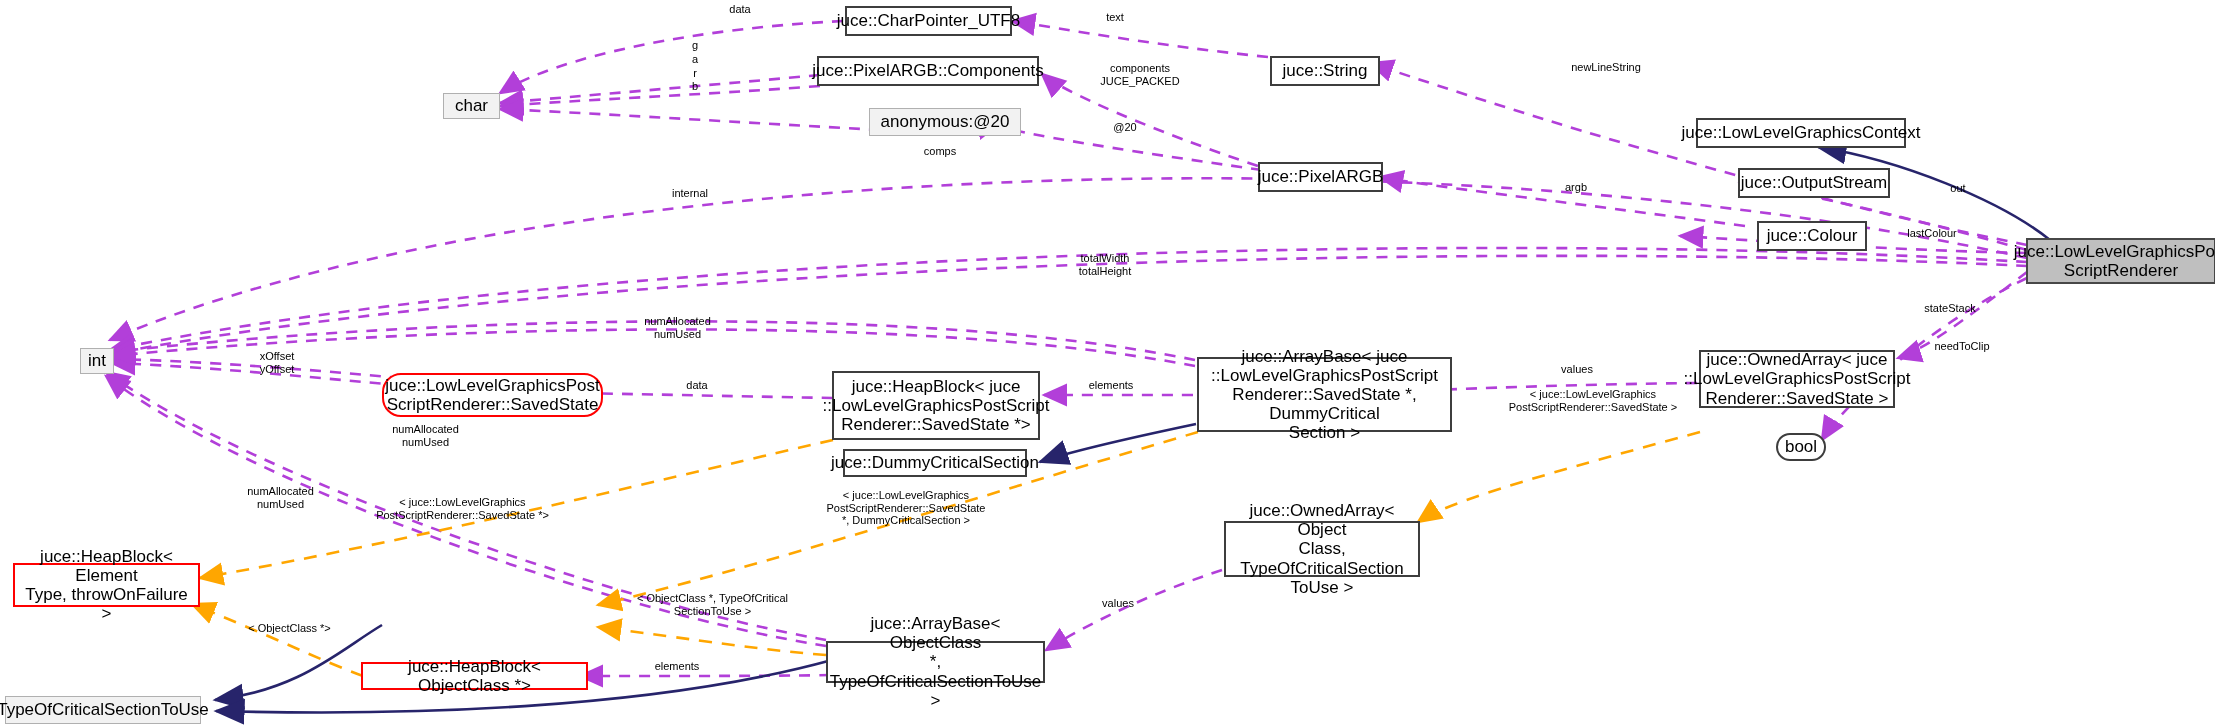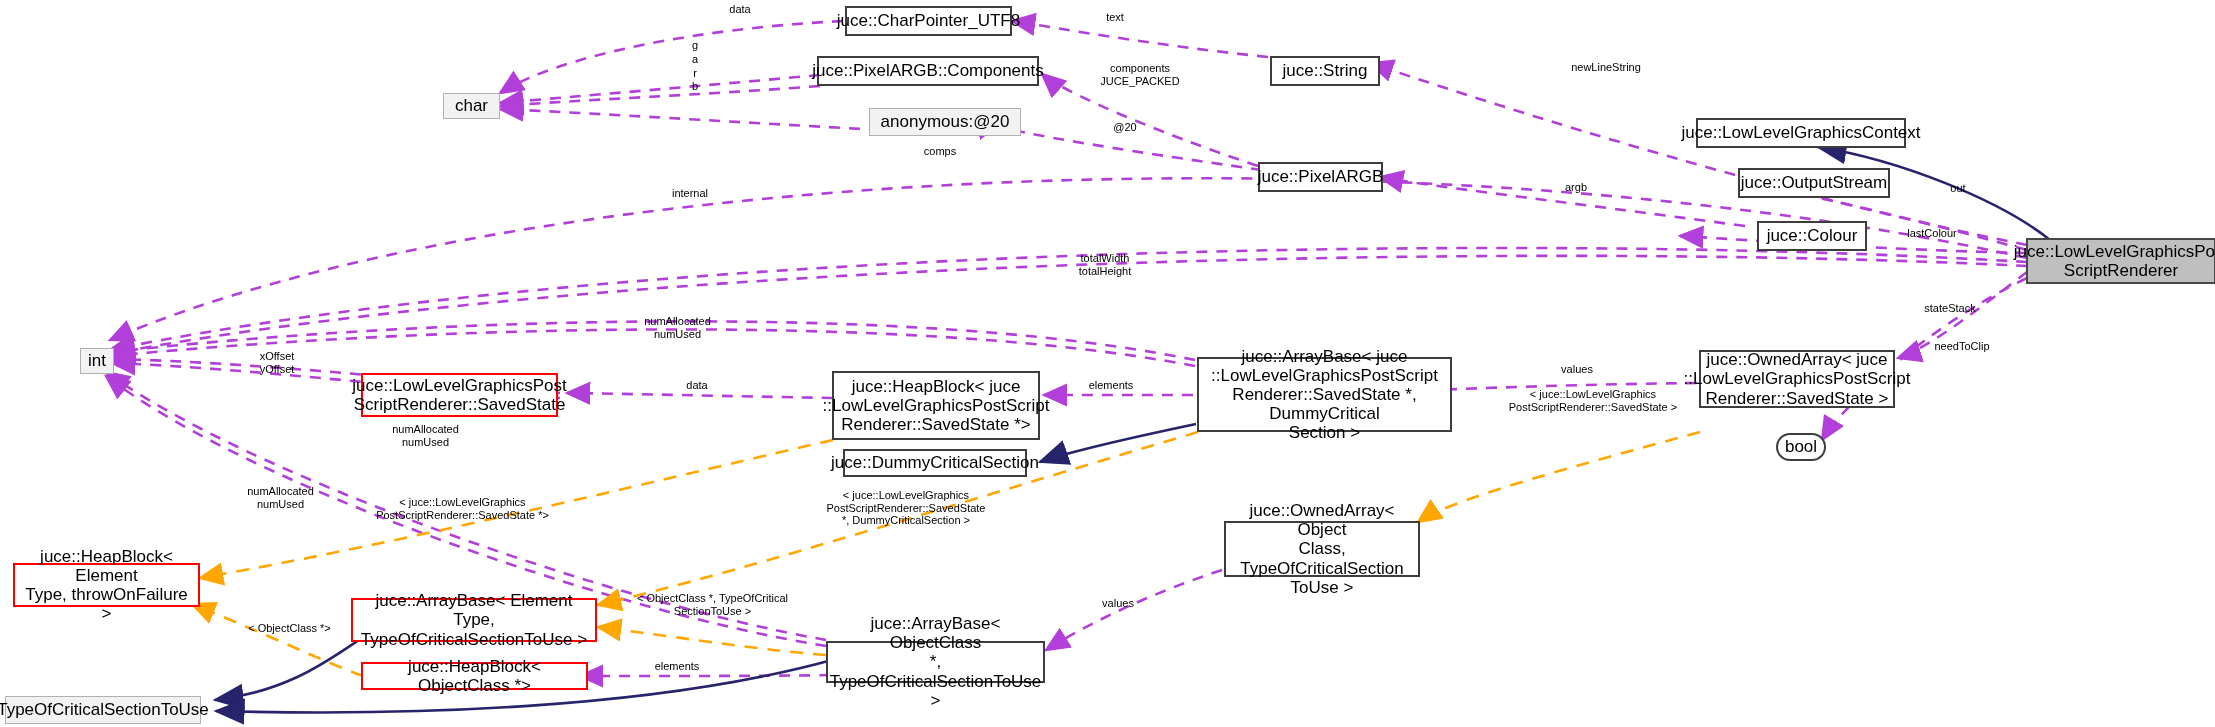--- a/index.html
+++ b/index.html
@@ -145,21 +145,21 @@
 
   <div class="node n-solid" style="left:1738px;top:168px;width:152px;height:30px;">juce::OutputStream</div>
 
   <div class="node n-solid" style="left:1757px;top:221px;width:110px;height:30px;">juce::Colour</div>
 
   <div class="node n-main" style="left:2026px;top:238px;width:190px;height:46px;">juce::LowLevelGraphicsPost
 ScriptRenderer</div>
 
   <div class="node n-thin" style="left:80px;top:348px;width:34px;height:26px;">int</div>
 
-  <div class="node n-red" style="left:361px;top:373px;width:197px;height:44px;">juce::LowLevelGraphicsPost
+  <div class="node n-red" style="left:382px;top:373px;width:221px;height:44px;border-radius:19px;">juce::LowLevelGraphicsPost
 ScriptRenderer::SavedState</div>
 
   <div class="node n-solid" style="left:832px;top:371px;width:208px;height:69px;">juce::HeapBlock&lt; juce
 ::LowLevelGraphicsPostScript
 Renderer::SavedState *&gt;</div>
 
   <div class="node n-solid" style="left:843px;top:449px;width:184px;height:28px;">juce::DummyCriticalSection</div>
 
   <div class="node n-solid" style="left:1197px;top:357px;width:255px;height:75px;">juce::ArrayBase&lt; juce
 ::LowLevelGraphicsPostScript
@@ -172,22 +172,20 @@
 
   <div class="node n-solid" style="left:1776px;top:433px;width:50px;height:28px;border-radius:14px;">bool</div>
 
   <div class="node n-red" style="left:13px;top:563px;width:187px;height:44px;">juce::HeapBlock&lt; Element
 Type, throwOnFailure &gt;</div>
 
   <div class="node n-solid" style="left:1224px;top:521px;width:196px;height:56px;">juce::OwnedArray&lt; Object
 Class, TypeOfCriticalSection
 ToUse &gt;</div>
 
-  <div class="node n-red" style="left:351px;top:598px;width:246px;height:44px;">juce::ArrayBase&lt; Element
-Type, TypeOfCriticalSectionToUse &gt;</div>
 
   <div class="node n-red" style="left:361px;top:662px;width:227px;height:28px;">juce::HeapBlock&lt; ObjectClass *&gt;</div>
 
   <div class="node n-solid" style="left:826px;top:641px;width:219px;height:42px;">juce::ArrayBase&lt; ObjectClass
 *, TypeOfCriticalSectionToUse &gt;</div>
 
   <div class="node n-thin" style="left:5px;top:696px;width:196px;height:28px;">TypeOfCriticalSectionToUse</div>
 
   <div class="elabel" style="left:705px;top:3px;width:70px;">data</div>
 

